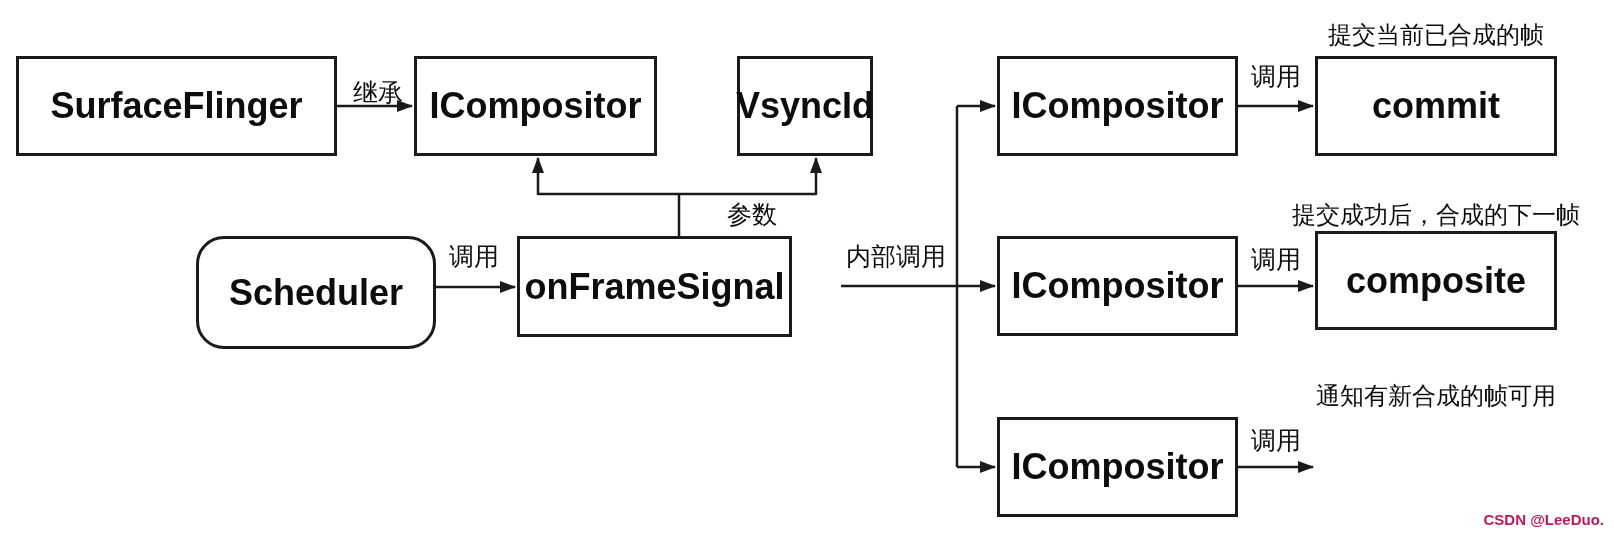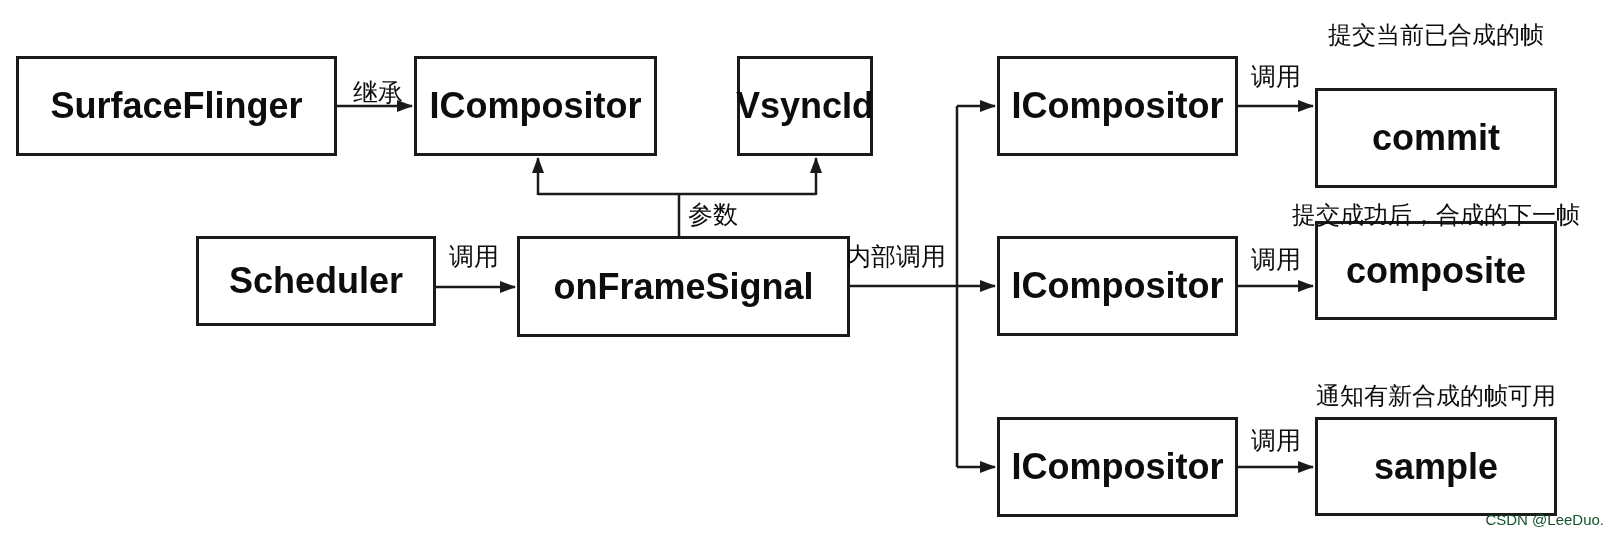--- a/index.html
+++ b/index.html
@@ -29,40 +29,40 @@
   }
   .caption{
     position:absolute;
     transform:translateX(-50%);
     font-size:24px;font-weight:400;
     white-space:nowrap;
   }
   .watermark{
     position:absolute;
     right:10px;bottom:6px;
-    font-size:15px;font-weight:400;
-    color:#14532d;
+    font-size:15px;font-weight:700;
+    color:#be185d;
     white-space:nowrap;
   }
   
   #n-surfaceflinger{left:16px;top:56px;width:321px;height:100px;}
   #n-icompositor-main{left:414px;top:56px;width:243px;height:100px;}
   #n-vsyncid{left:737px;top:56px;width:136px;height:100px;}
-  #n-scheduler{left:196px;top:236px;width:240px;height:90px;}
-  #n-onframesignal{left:517px;top:236px;width:333px;height:101px;text-align:right;}
+  #n-scheduler{left:196px;top:236px;width:240px;height:113px;border-radius:28px;}
+  #n-onframesignal{left:517px;top:236px;width:275px;height:101px;text-align:right;}
   #n-icompositor-commit{left:997px;top:56px;width:241px;height:100px;}
-  #n-commit{left:1315px;top:56px;width:242px;height:100px;margin-top:32px;}
+  #n-commit{left:1315px;top:56px;width:242px;height:100px;}
   #n-icompositor-composite{left:997px;top:236px;width:241px;height:100px;}
-  #n-composite{left:1315px;top:221px;width:242px;height:99px;}
+  #n-composite{left:1315px;top:231px;width:242px;height:99px;}
   #n-icompositor-sample{left:997px;top:417px;width:241px;height:100px;}
   #n-sample{left:1315px;top:417px;width:242px;height:99px;}
   
   #l-inherit{left:378px;top:76px;}
   #l-call-scheduler{left:474px;top:240px;}
-  #l-param{left:713px;top:198px;}
+  #l-param{left:752px;top:198px;}
   #l-internal-call{left:896px;top:240px;}
   #l-call-commit{left:1276px;top:60px;}
   #l-call-composite{left:1276px;top:243px;}
   #l-call-sample{left:1276px;top:424px;}
   #c-commit{left:1436px;top:19px;}
   #c-composite{left:1436px;top:199px;}
   #c-sample{left:1436px;top:380px;}
 </style>
 </head>
 <body>
@@ -100,21 +100,20 @@
   <div class="node" id="n-surfaceflinger">SurfaceFlinger</div>
   <div class="node" id="n-icompositor-main">ICompositor</div>
   <div class="node" id="n-vsyncid">VsyncId</div>
   <div class="node" id="n-scheduler">Scheduler</div>
   <div class="node" id="n-onframesignal">onFrameSignal</div>
   <div class="node" id="n-icompositor-commit">ICompositor</div>
   <div class="node" id="n-commit">commit</div>
   <div class="node" id="n-icompositor-composite">ICompositor</div>
   <div class="node" id="n-composite">composite</div>
   <div class="node" id="n-icompositor-sample">ICompositor</div>
-  <div class="node" id="n-sample">sample</div>
 
   <div class="edge-label" id="l-inherit">继承</div>
   <div class="edge-label" id="l-call-scheduler">调用</div>
   <div class="edge-label" id="l-param">参数</div>
   <div class="edge-label" id="l-internal-call">内部调用</div>
   <div class="edge-label" id="l-call-commit">调用</div>
   <div class="edge-label" id="l-call-composite">调用</div>
   <div class="edge-label" id="l-call-sample">调用</div>
 
   <div class="caption" id="c-commit">提交当前已合成的帧</div>

